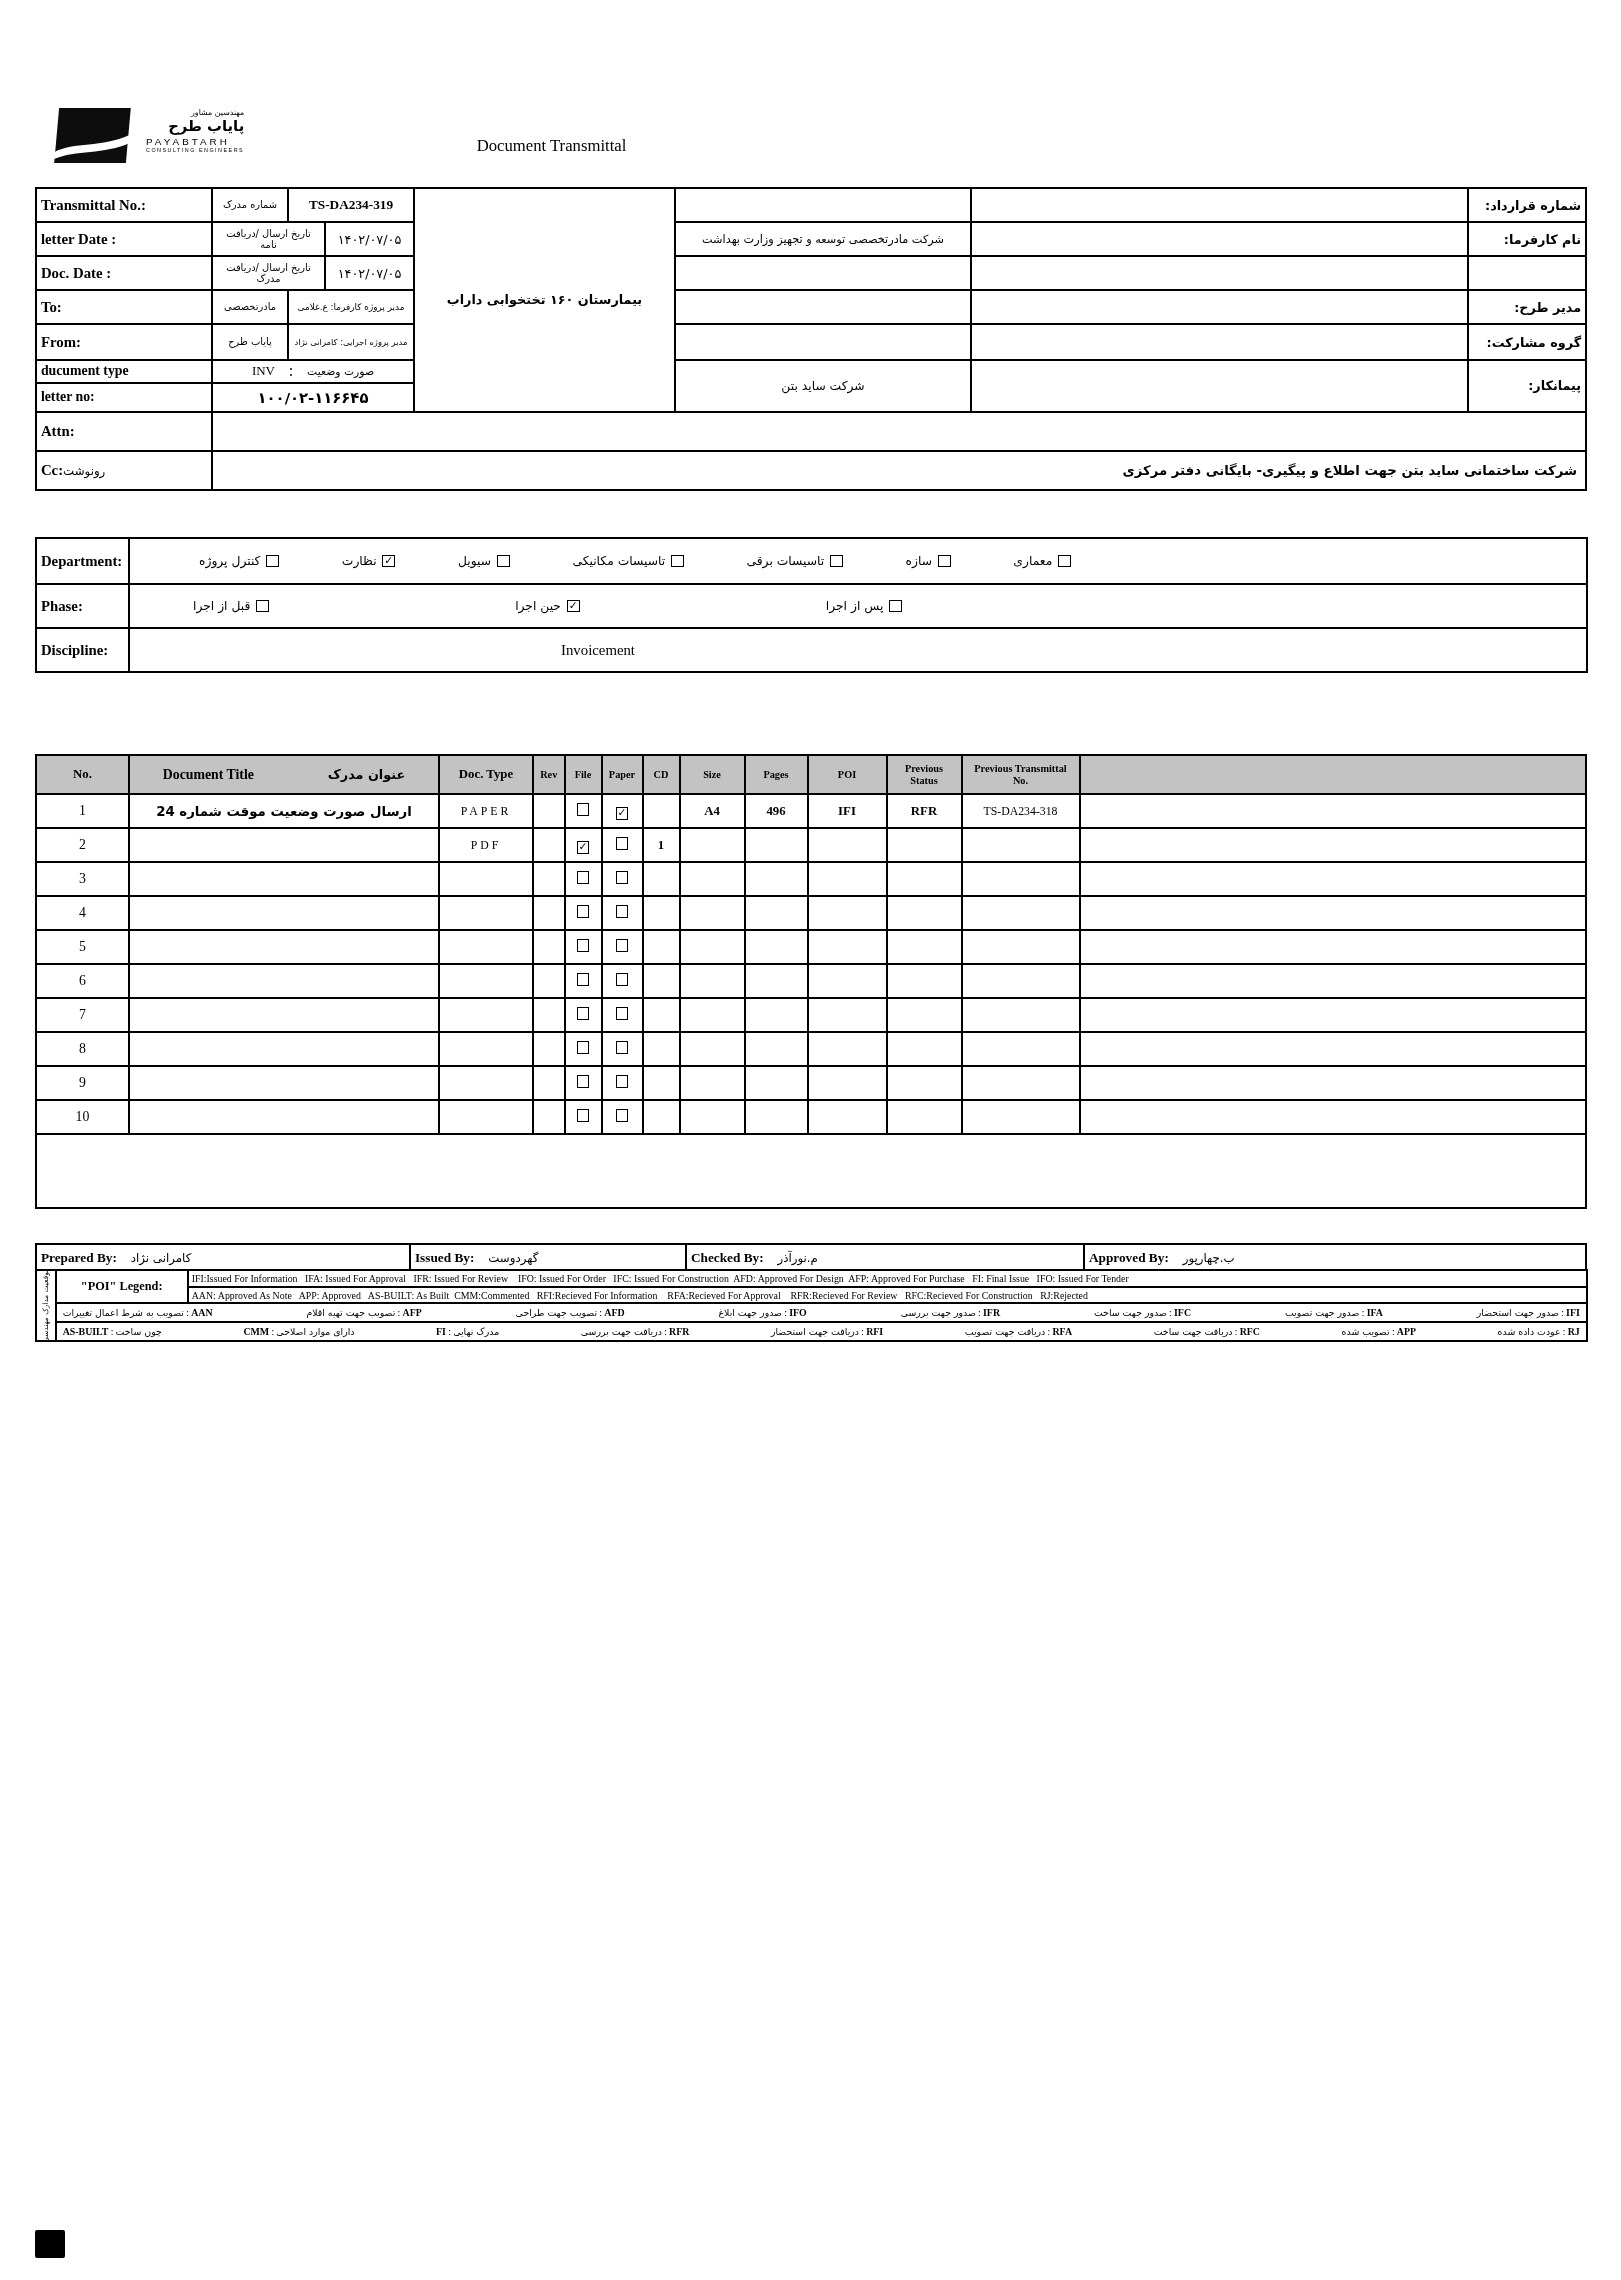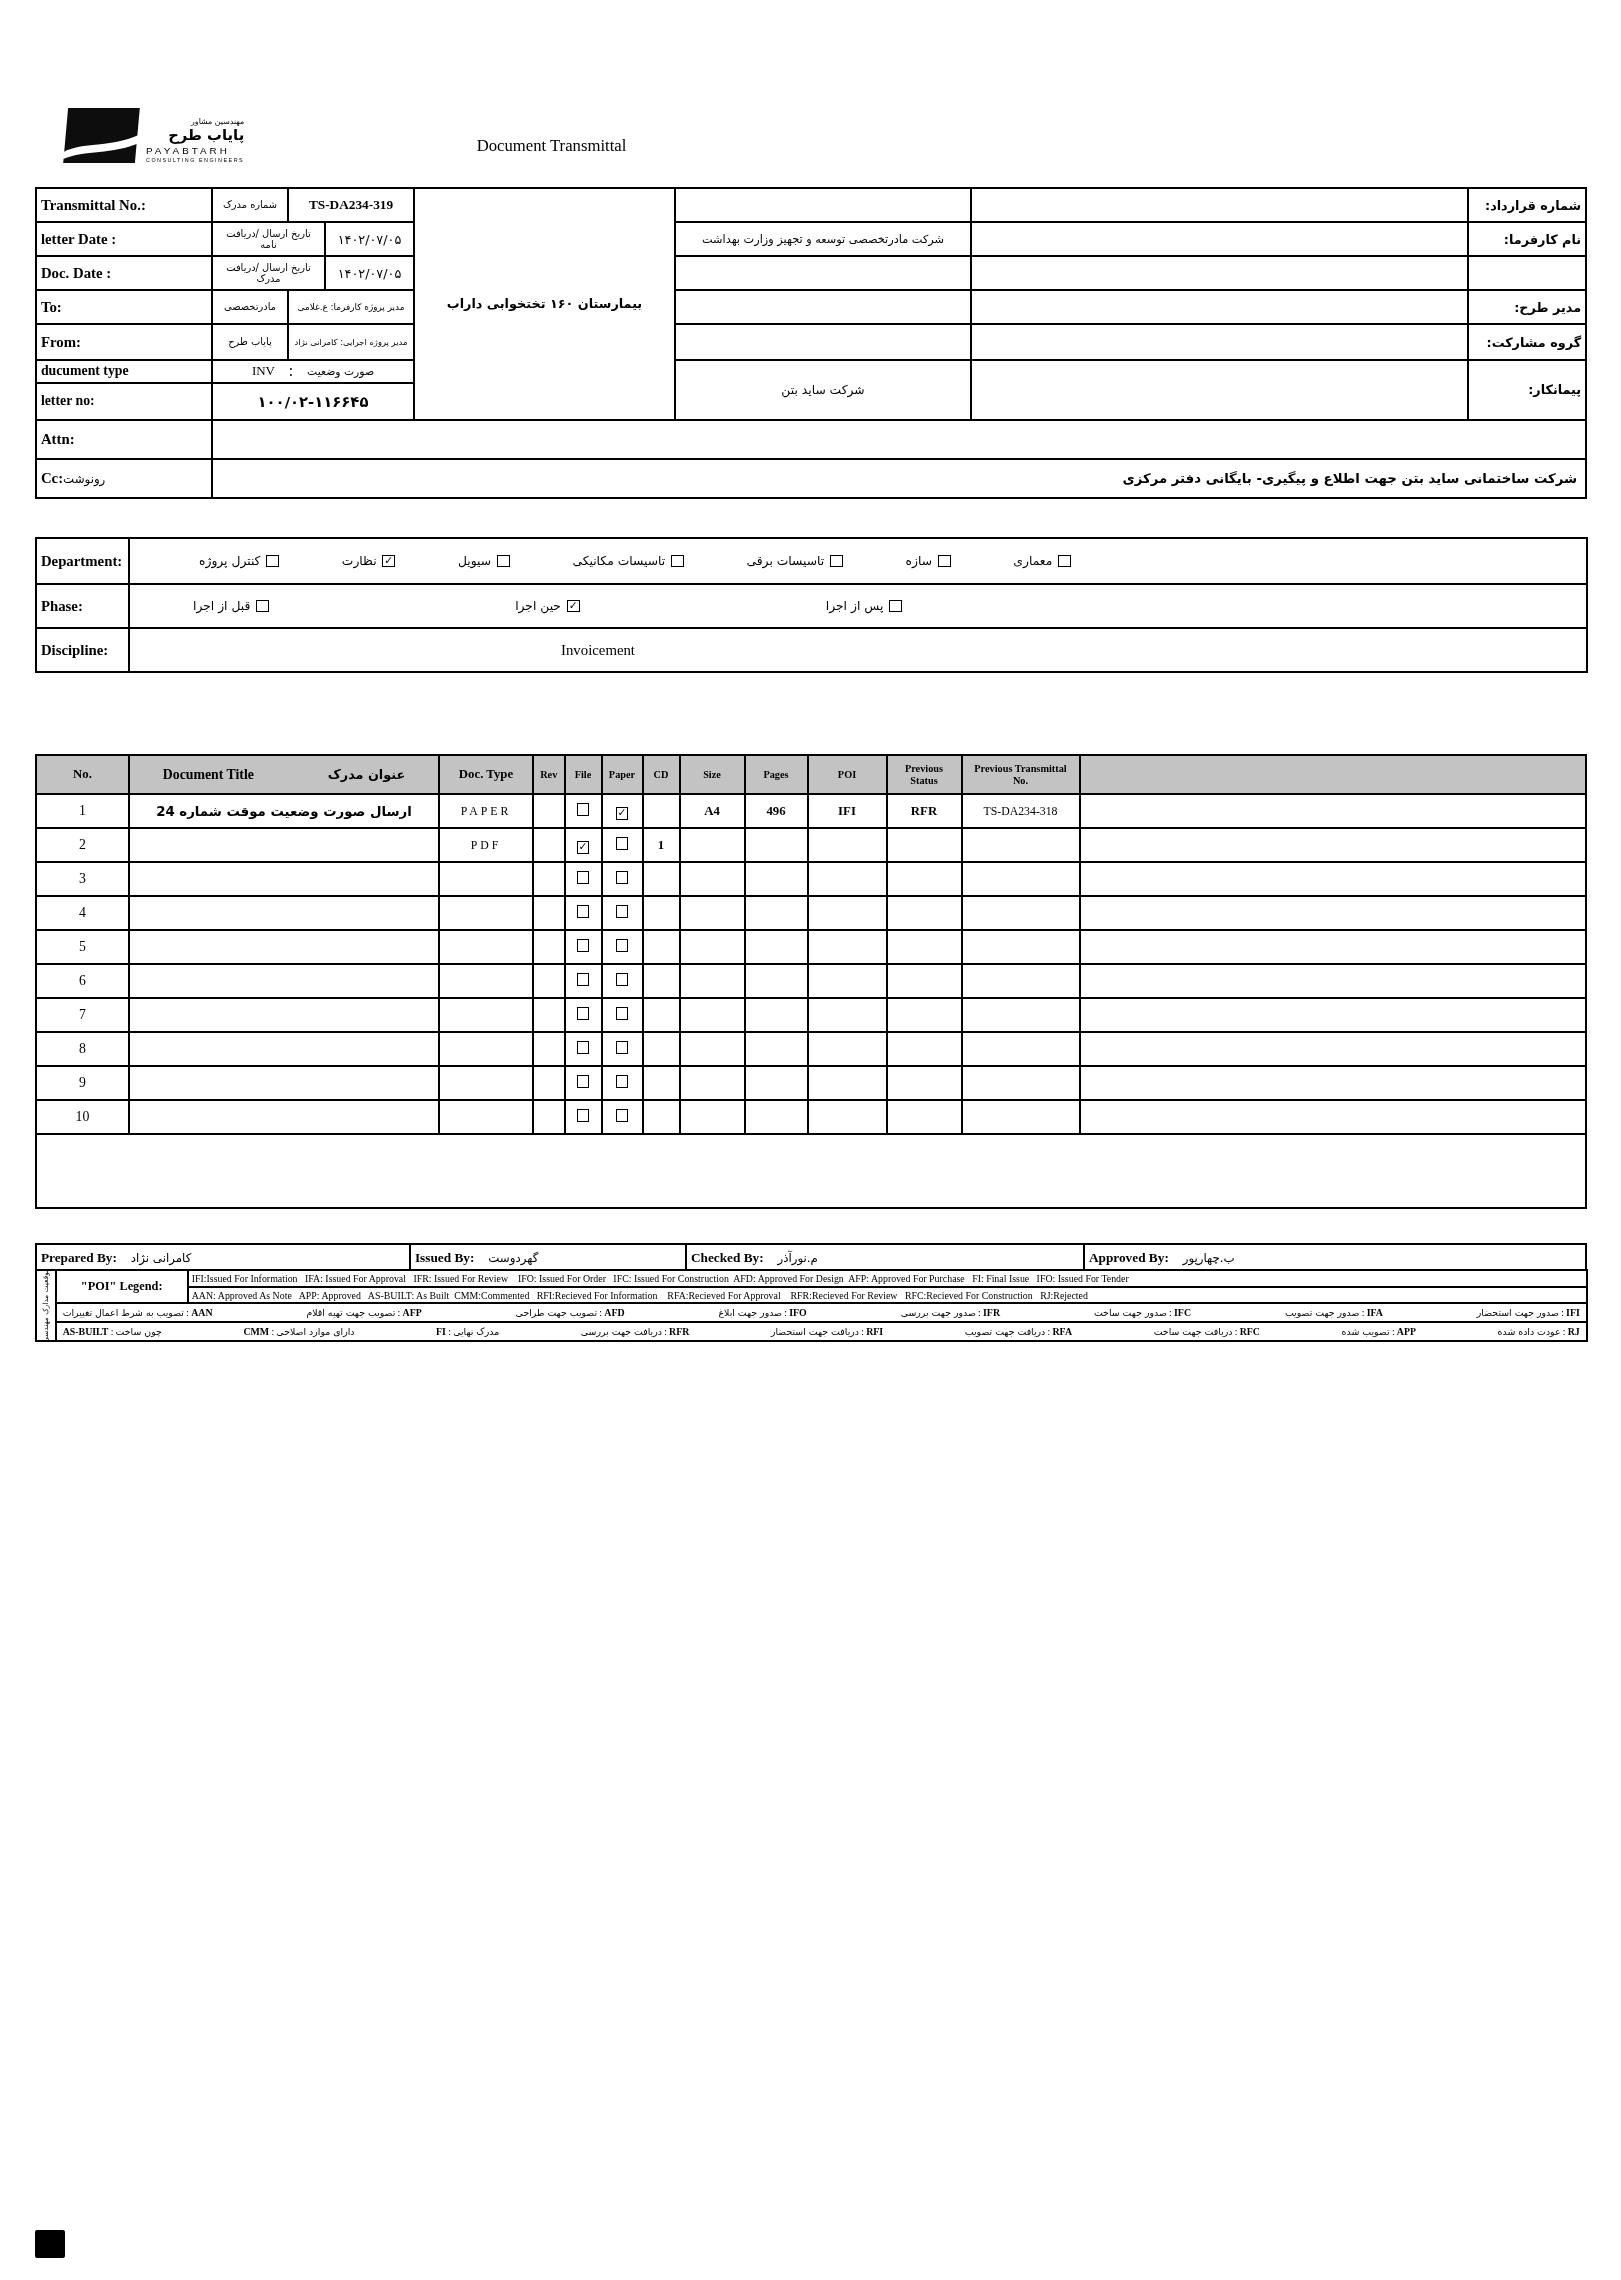--- a/index.html
+++ b/index.html
@@ -12,42 +12,42 @@
 
   
   table { border-collapse:collapse; table-layout:fixed; }
   td { border:2px solid #000; padding:0 3.9px; overflow:hidden; vertical-align:middle; }
 
   .h35{height:34px}.h37{height:36px}.h48{height:47px}.h40{height:39px}
   .h47{height:46px}.h45{height:44px}.h26{height:25.6px}
   .h17{height:16.7px}.h19{height:18.7px}.h75{height:74px}
 
   
-  .logo { position:absolute; left:63px; top:108px; display:flex; gap:6px; align-items:flex-end; }
+  .logo { position:absolute; left:54px; top:108px; display:flex; gap:15px; align-items:flex-start; }
   .logo-text { display:flex; flex-direction:column; line-height:1.15; }
   .logo-tagline { font-size:7.9px; text-align:right; }
   .logo-name { font-size:14.8px; font-weight:bold; text-align:right; }
   .logo-en { font-size:9.9px; letter-spacing:3px; font-family:"Liberation Sans", sans-serif; margin-top:2px; }
   .logo-sub { font-size:5.4px; letter-spacing:1.5px; font-family:"Liberation Sans", sans-serif; }
   .doc-title { position:absolute; left:256px; top:136px; width:591px; text-align:center;
     font-weight:normal; font-size:16.7px; }
 
   
   .toptbl { position:absolute; left:35px; top:187px; width:1551px; border:2.5px solid #000; }
   .lbl-en { font-weight:bold; font-size:14.8px; }
   .fa-sm { font-size:9.9px; text-align:center; line-height:1.15; }
   .val-c { text-align:center; font-weight:bold; font-size:13.3px; }
   .date-v { text-align:center; font-size:12.8px; font-family:"DejaVu Sans", sans-serif; }
   .pm-line { font-size:8.9px; text-align:center; white-space:nowrap; }
   .right-lbl { font-weight:bold; font-size:12.8px; text-align:right; }
   .proj-cell { text-align:center; font-weight:bold; font-size:12.8px; }
   .rv-c { text-align:center; font-size:11.3px; white-space:nowrap; }
   .split-cell { padding:0; }
   .split-top { height:22.7px; border-bottom:2px solid #000; display:flex; align-items:center; padding:0 3.9px; }
-  .split-bot { height:35px; display:flex; align-items:center; padding:0 3.9px; }
+  .split-bot { height:27px; display:flex; align-items:center; padding:0 3.9px; }
   .split-c { justify-content:center; }
   .inv-wrap { display:flex; direction:ltr; gap:13.8px; align-items:center; }
   .inv-v { font-weight:normal; font-size:13px; }
   .inv-fa { font-size:10.8px; }
   .letterno-v { font-weight:bold; font-size:14.8px; font-family:"DejaVu Sans", sans-serif; direction:ltr; }
   .cc-cell { text-align:right; font-weight:bold; font-size:13.3px; padding-right:7.9px; }
 
   
   .clstbl { position:absolute; left:35px; top:537px; width:1551px; border:2.5px solid #000; }
   .cls-lbl { font-weight:bold; font-size:14.8px; }

